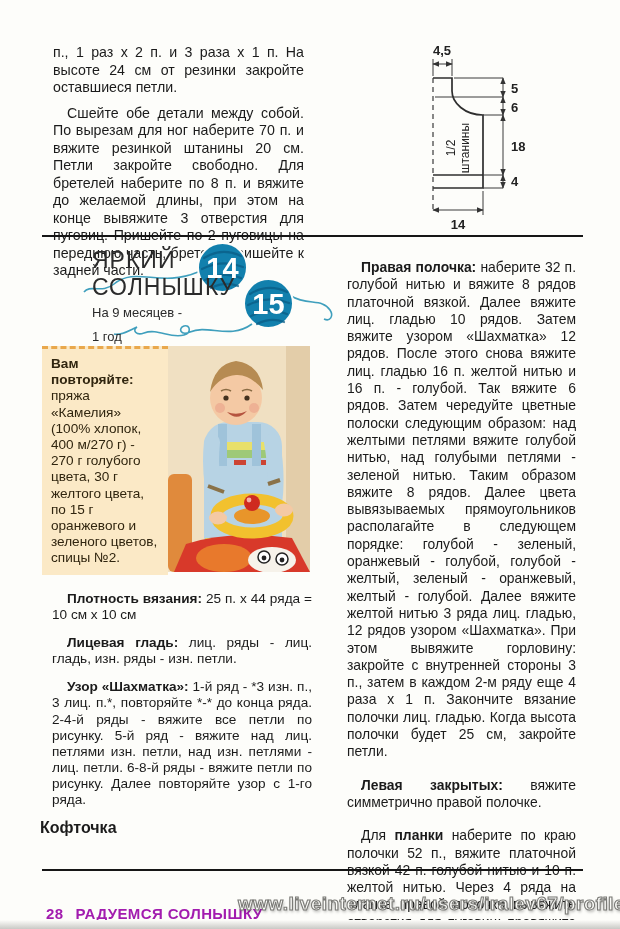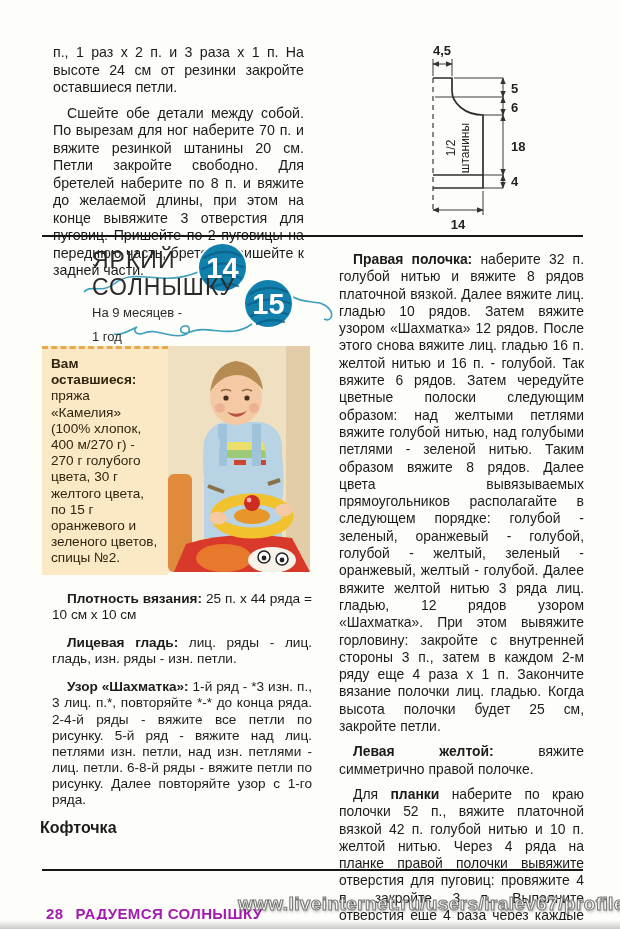--- a/index.html
+++ b/index.html
@@ -38,21 +38,21 @@
     font-size:13.6px; line-height:16.2px; color:#30250f; overflow:hidden;}
   .materials .mhead{font-weight:bold; display:block;}
   .photo{position:absolute; left:168px; top:346px;}
   
   .left-text{position:absolute; left:40px; top:579px; width:284px;
     font-size:13.6px; line-height:16.1px; text-align:justify;}
   .left-text p{margin:12px; text-indent:15px;}
   .left-text .subhead{font-size:16px; font-weight:bold; margin:3px 0 4px; text-indent:0;}
   .right-text{position:absolute; left:331px; top:243px; width:261px;
     font-size:13.9px; line-height:17.3px; text-align:justify;}
-  .right-text p{margin:8px; text-indent:14px;}
+  .right-text p{margin:16px; text-indent:14px;}
   b{font-weight:bold;}
   
   .footer{position:absolute; left:46px; top:877px; font-size:15px; font-weight:bold;
     letter-spacing:.4px; color:#a21caf;margin-top:28px;}
   .footer .mag{margin-left:12px;}
   .watermark{position:absolute; left:238px; top:893px; white-space:nowrap;
     font-size:19px; font-weight:bold; letter-spacing:.4px; color:#fbfbf8;
     -webkit-text-stroke:1.1px #7a7a76;
     text-shadow:1px 2px 3px rgba(0,0,0,.30); z-index:4;}
   .bottom-strip{position:absolute; left:0; bottom:0; width:620px; height:9px;
@@ -131,21 +131,21 @@
   <svg class="badge badge-15" width="51" height="51" viewBox="0 0 51 51">
     <circle cx="25.5" cy="25.5" r="24.5" fill="#1280ad" stroke="#fdfdfa" stroke-width="2"></circle>
     <path class="yarn" d="M7,16 Q25,5 44,14"></path>
     <path class="yarn" d="M5,27 Q26,17 46,25"></path>
     <path class="yarn" d="M8,38 Q27,29 44,36"></path>
     <path class="yarn" d="M14,46 Q28,39 41,44"></path>
     <text x="25.5" y="36" text-anchor="middle">15</text>
   </svg>
 
   <div class="materials">
-    <span class="mhead">Вам оставшиеся:</span>
+    <span class="mhead">Вам повторяйте:</span>
     <span>пряжа «Камелия» (100% хлопок, 400 м/270 г) - 270 г голубого цвета, 30 г желтого цвета, по 15 г оранжевого и зеленого цветов, спицы №2.</span>
   </div>
 
   <svg class="photo" width="142" height="226" viewBox="0 0 142 226">
     <rect x="0" y="0" width="142" height="226" fill="#f0e0c2"></rect>
     <rect x="118" y="0" width="24" height="226" fill="#e3cda9"></rect>
     <rect x="0" y="128" width="24" height="98" rx="6" fill="#e08a3c"></rect>
     <g>
       <rect x="36" y="76" width="78" height="140" rx="24" fill="#b7d3e4"></rect>
       <rect x="36" y="188" width="26" height="38" fill="#b7d3e4"></rect>
@@ -192,21 +192,21 @@
 
   <div class="left-text">
     <p><b>Плотность вязания:</b><span> 25 п. х 44 ряда = 10 см х 10 см</span></p>
     <p><b>Лицевая гладь:</b><span> лиц. ряды - лиц. гладь, изн. ряды - изн. петли.</span></p>
     <p><b>Узор «Шахматка»:</b><span> 1-й ряд - *3 изн. п., 3 лиц. п.*, повторяйте *-* до конца ряда. 2-4-й ряды - вяжите все петли по рисунку. 5-й ряд - вяжите над лиц. петлями изн. петли, над изн. петлями - лиц. петли. 6-8-й ряды - вяжите петли по рисунку. Далее повторяйте узор с 1-го ряда.</span></p>
     <div class="subhead">Кофточка</div>
   </div>
 
   <div class="right-text">
     <p><b>Правая полочка:</b><span> наберите 32 п. голубой нитью и вяжите 8 рядов платочной вязкой. Далее вяжите лиц. гладью 10 рядов. Затем вяжите узором «Шахматка» 12 рядов. После этого снова вяжите лиц. гладью 16 п. желтой нитью и 16 п. - голубой. Так вяжите 6 рядов. Затем чередуйте цветные полоски следующим образом: над желтыми петлями вяжите голубой нитью, над голубыми петлями - зеленой нитью. Таким образом вяжите 8 рядов. Далее цвета вывязываемых прямоугольников располагайте в следующем порядке: голубой - зеленый, оранжевый - голубой, голубой - желтый, зеленый - оранжевый, желтый - голубой. Далее вяжите желтой нитью 3 ряда лиц. гладью, 12 рядов узором «Шахматка». При этом вывяжите горловину: закройте с внутренней стороны 3 п., затем в каждом 2-м ряду еще 4 раза х 1 п. Закончите вязание полочки лиц. гладью. Когда высота полочки будет 25 см, закройте петли.</span></p>
-    <p><b>Левая желтой:</b><span> вяжите симметрично правой полочке.</span></p>
+    <p><b>Левая закрытых:</b><span> вяжите симметрично правой полочке.</span></p>
     <p><span>Для </span><b>планки</b><span> наберите по краю полочки 52 п., вяжите платочной вязкой 42 п. голубой нитью и 10 п. желтой нитью. Через 4 ряда на планке правой полочки вывяжите отверстия для пуговиц: провяжите 4 п., закройте 3 п. Выполните отверстия еще 4 раза через каждые 8 п. В следующем ряду на месте закрытых петель наберите по 3 новые петли и вяжите еще 4 ряда. Закройте все петли. Аналогично вяжите планку для левой полочки, но без отверстий для пуговиц.</span></p>
 
   </div>
 
   <div class="rule rule-bottom"></div>
 
   <div class="footer">
     <span class="pnum">28</span><span class="mag">РАДУЕМСЯ СОЛНЫШКУ</span>
   </div>
 

